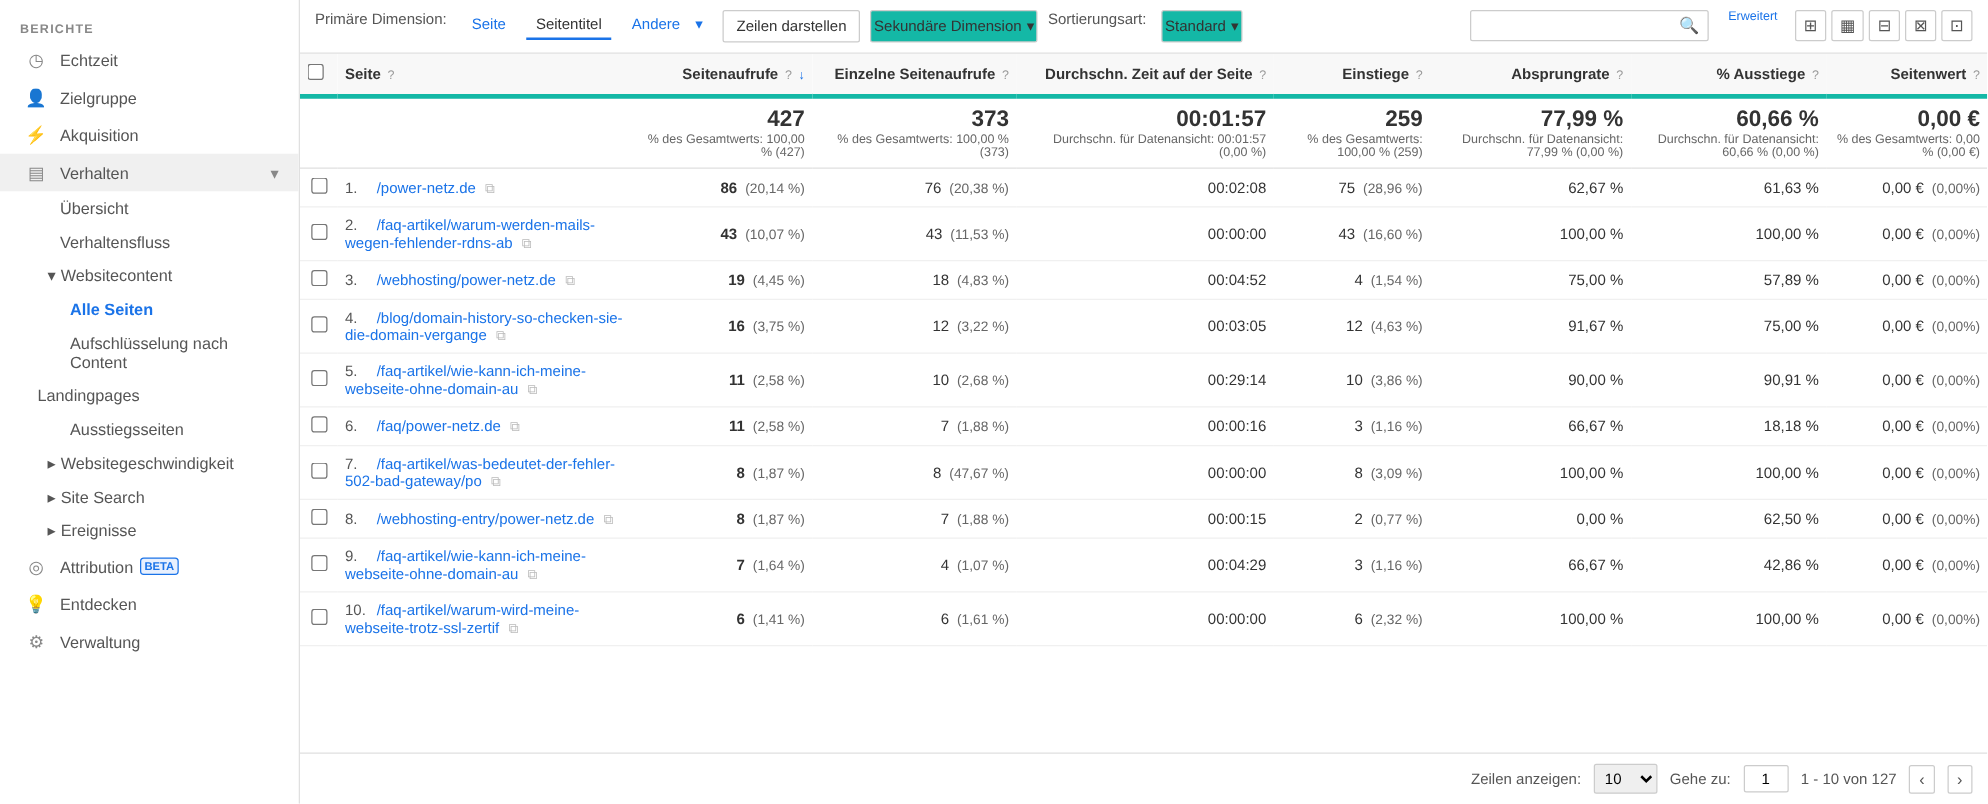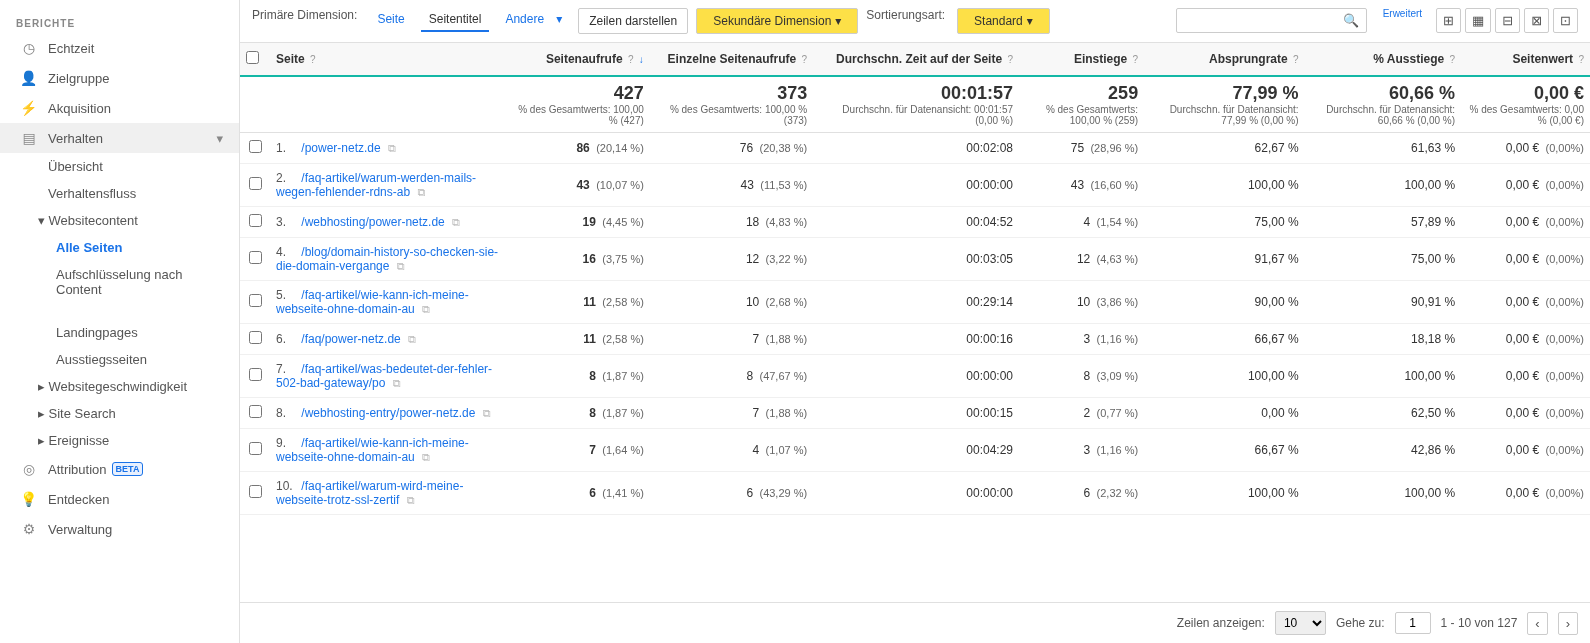--- a/index.html
+++ b/index.html
@@ -19,32 +19,32 @@
     
     .main { flex: 1; display: flex; flex-direction: column; overflow: hidden; }
 
     
     .toolbar { display: flex; align-items: flex-start; padding: 8px 12px; border-bottom: 1px solid #e0e0e0; gap: 8px; flex-wrap: wrap; }
     .toolbar-label { font-size: 12px; color: #555; margin-right: 4px; }
     .dim-tab { padding: 4px 8px; font-size: 12px; color: #1a73e8; cursor: pointer; text-decoration: none; }
     .dim-tab.active { color: #333; border-bottom: 2px solid #1a73e8; }
     .dim-tab.dropdown { display: flex; align-items: center; gap: 12px; }
     .btn-outline { border: 1px solid #ccc; background: #fff; padding: 5px 10px; font-size: 12px; color: #333; cursor: pointer; border-radius: 2px; }
-    .dropdown-btn { display: flex; align-items: center; gap: 4px; border: 1px solid #ccc; background: #fde047; padding: 5px 16px; font-size: 12px; color: #333; cursor: pointer; border-radius: 2px; }
+    .dropdown-btn { display: flex; align-items: center; gap: 4px; border: 1px solid #ccc; background: #14b8a6; padding: 5px 2px; font-size: 12px; color: #333; cursor: pointer; border-radius: 2px; }
     .search-box { margin-left: auto; display: flex; align-items: center; border: 1px solid #ccc; border-radius: 2px; padding: 4px 6px; }
     .search-box input { border: none; outline: none; font-size: 12px; width: 160px; }
     .search-icon { color: #888; font-size: 13px; }
     .erw-btn { color: #1a73e8; font-size: 10px; cursor: pointer; text-decoration: none; margin-left: 8px; }
     .view-icons { display: flex; gap: 4px; margin-left: 6px; }
     .view-icon-btn { border: 1px solid #ccc; background: #fff; padding: 4px 6px; cursor: pointer; border-radius: 2px; color: #555; font-size: 13px; }
 
     
     .table-area { flex: 1; overflow: auto; }
     table { width: 100%; border-collapse: collapse; font-size: 12px; }
-    thead th { background: #f8f8f8; border-bottom: 2px solid #14b8a6; padding: 8px 6px; text-align: right; font-weight: normal; color: #333; white-space: nowrap; position: sticky; top: 0; z-index: 2; }
+    thead th { background: #f8f8f8; border-bottom: 4px solid #14b8a6; padding: 8px 6px; text-align: right; font-weight: normal; color: #333; white-space: nowrap; position: sticky; top: 0; z-index: 2; }
     thead th.left { text-align: left; }
     thead th .col-label { font-weight: bold; font-size: 12px; }
     thead th .help-icon { color: #999; font-size: 10px; margin-left: 2px; cursor: pointer; }
     thead th .sort-icon { color: #1a73e8; font-size: 10px; margin-left: 2px; }
     .summary-row td { text-align: right; padding: 6px 6px; border-bottom: 1px solid #e0e0e0; color: #333; }
     .summary-row td.left { text-align: left; }
     .summary-main { font-size: 18px; font-weight: bold; display: block; }
     .summary-sub { font-size: 10px; color: #666; display: block; }
     tbody tr { border-bottom: 1px solid #f0f0f0; }
     tbody td { padding: 7px 6px; vertical-align: middle; text-align: right; }
@@ -96,21 +96,21 @@
   <div class="sidebar-subitem" style="display:flex;align-items:center;padding-left:38px;">
     <span style="margin-right:4px;color:#555;">▾</span>
     <span>Websitecontent</span>
   </div>
   <div class="sidebar-subitem active" style="padding-left:56px;">
     <span>Alle Seiten</span>
   </div>
   <div class="sidebar-subitem" style="padding-left:56px;">
     <span>Aufschlüsselung nach Content</span>
   </div>
-  <div class="sidebar-subitem" style="padding-left:56px;margin-top:16px;">
+  <div class="sidebar-subitem" style="padding-left:30px;">
     <span>Landingpages</span>
   </div>
   <div class="sidebar-subitem" style="padding-left:56px;">
     <span>Ausstiegsseiten</span>
   </div>
   <div class="sidebar-subitem" style="display:flex;align-items:center;padding-left:38px;">
     <span style="margin-right:4px;color:#555;">▸</span>
     <span>Websitegeschwindigkeit</span>
   </div>
   <div class="sidebar-subitem" style="display:flex;align-items:center;padding-left:38px;">
@@ -461,21 +461,21 @@
     </td>
     <td class="left">
       <span class="row-num">10.</span>
       <a class="page-link" href="#" title="/faq-artikel/warum-wird-meine-webseite-trotz-ssl-zertifikat-als-nicht-sicher-angezeigt/power-netz.de">/faq-artikel/warum-wird-meine-webseite-trotz-ssl-zertif</a>
       <span class="copy-icon">⧉</span>
     </td>
     <td>
       <strong>6</strong> <span class="pct">(1,41 %)</span>
     </td>
     <td>
-      6 <span class="pct">(43,29 %)</span>
+      6 <span class="pct">(1,61 %)</span>
     </td>
     <td>00:00:00</td>
     <td>
       6 <span class="pct">(2,32 %)</span>
     </td>
     <td>100,00 %</td>
     <td>100,00 %</td>
     <td>0,00 € <span class="pct">(0,00%)</span></td>
   </tr>
         </tbody>

